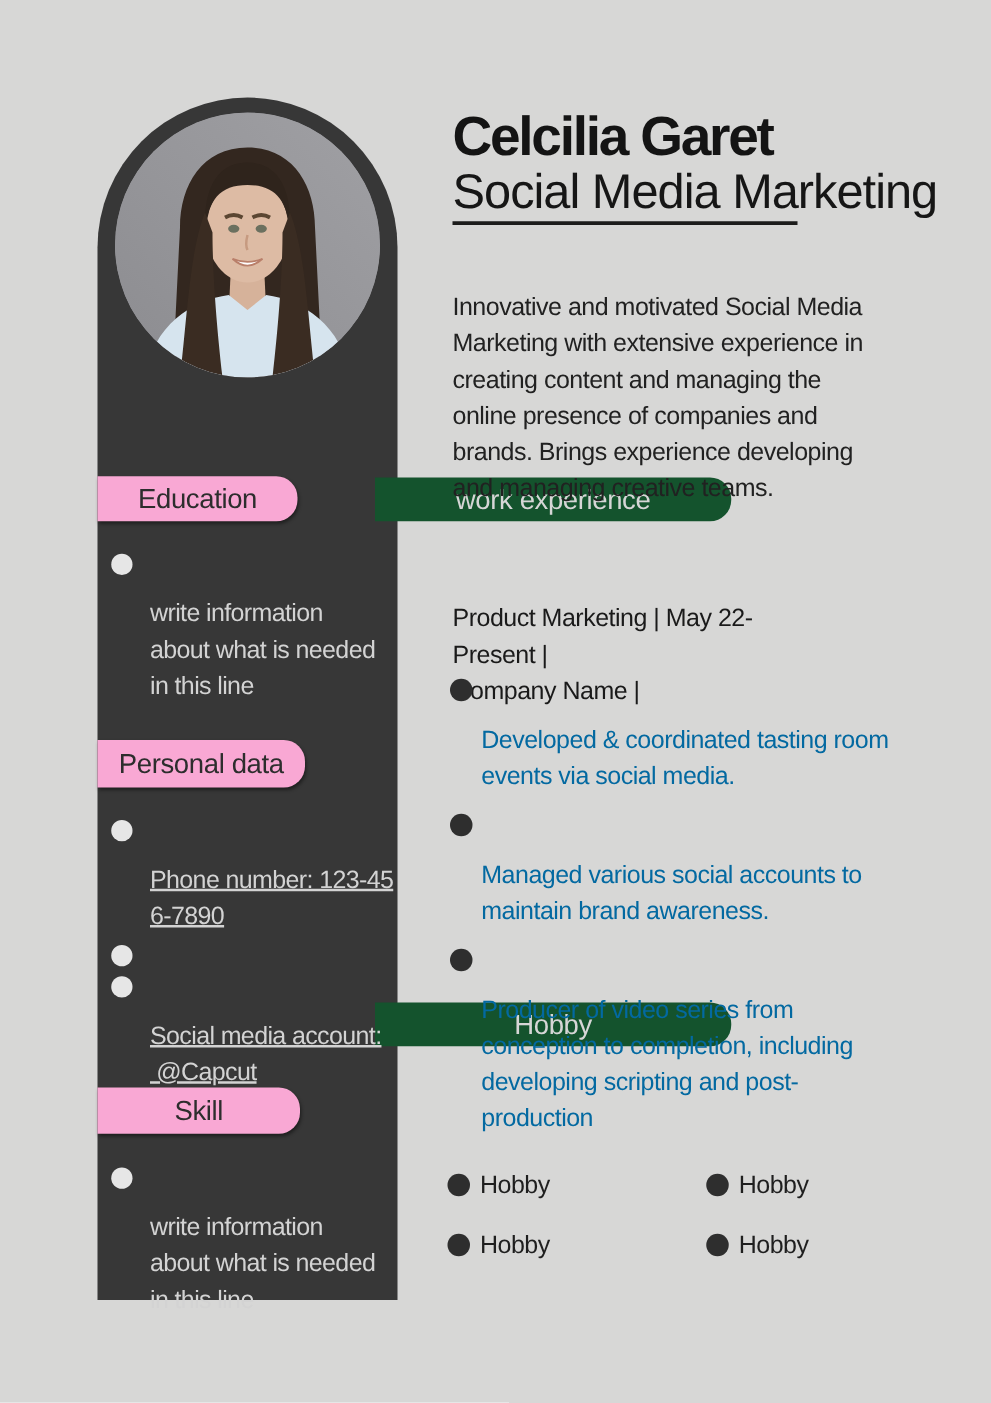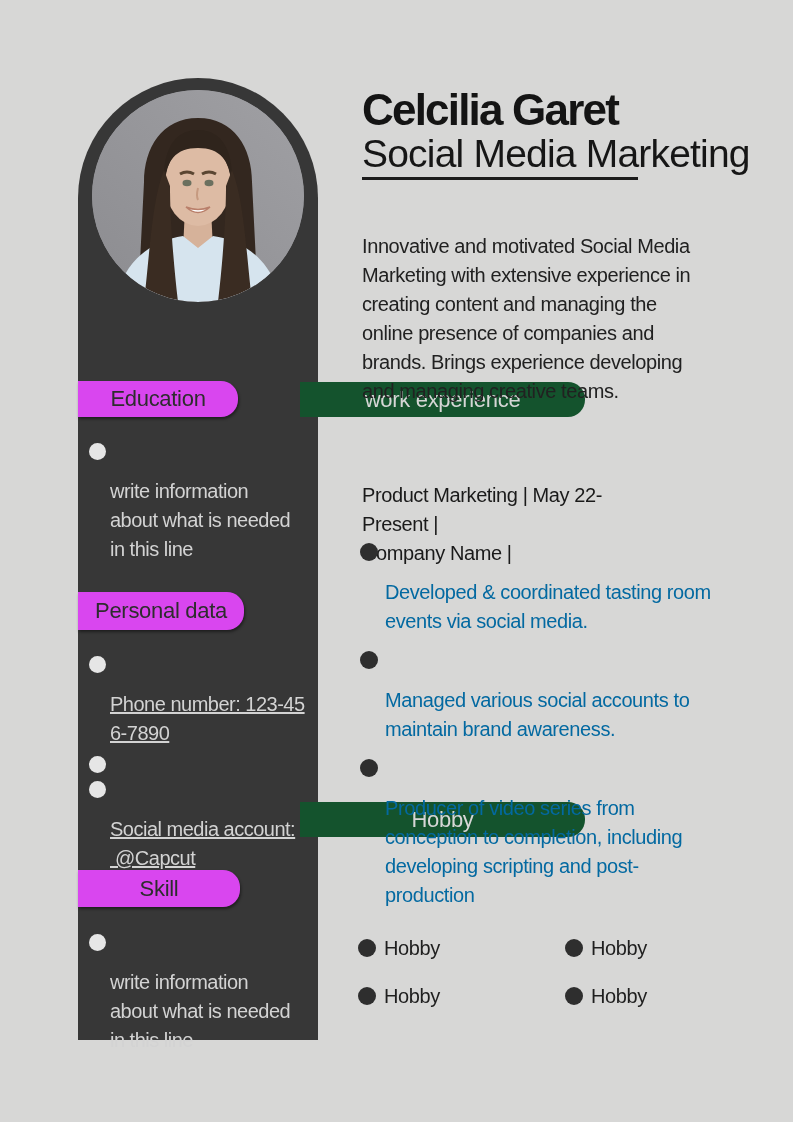--- a/index.html
+++ b/index.html
@@ -13,39 +13,39 @@
   .column {
     position:absolute; left:78px; top:78px; width:240px; height:962px;
     background:#373737; border-radius:120px 120px 0 0;
   }
   .photo {
     position:absolute; left:92px; top:90px; width:212px; height:212px;
     border-radius:50%; overflow:hidden; background:#95959a;
   }
   
   .side-pill {
-    position:absolute; left:78px; background:#d946ef; color:#2d2d2d;
+    position:absolute; left:78px; background:#f9a8d4; color:#2d2d2d;
     border-radius:0 17px 17px 0; display:flex; align-items:center; justify-content:center;
     font-size:22px; font-weight:500; letter-spacing:-0.3px;
     box-shadow:1px 2px 3px rgba(0,0,0,0.45);
   }
   .pill-education { top:381px; width:160px; height:36px; }
   .pill-personal  { top:592px; width:166px; height:38px;justify-content:center; }
   .pill-skill     { top:870px; width:162px; height:37px; }
   .main-pill {
     position:absolute; left:300px; width:285px; height:35px;
     background:#14532d; color:#d6d6d6; border-radius:0 17px 17px 0;
     display:flex; align-items:center; justify-content:center;
     font-size:22px; letter-spacing:-0.3px;
   }
   .pill-work  { top:382px; }
   .pill-hobby { top:802px; }
   
   .side-item, .side-row {
-    display:flex; gap:4px; color:#d3d3d3;
+    display:flex; gap:14px; color:#d3d3d3;
     font-size:20px; line-height:29px; letter-spacing:-0.5px;
   }
   .side-item { position:absolute; left:89px; width:226px; }
   .side-list { position:absolute; left:89px; width:230px; }
   .side-row  { margin:0 0 2px 0;text-decoration:underline; }
   .dot-light {
     width:17px; height:17px; border-radius:50%; background:#e6e6e6;
     flex:0 0 auto; margin-top:6px;
   }
   .pre { white-space:pre;margin-top:40px; }

